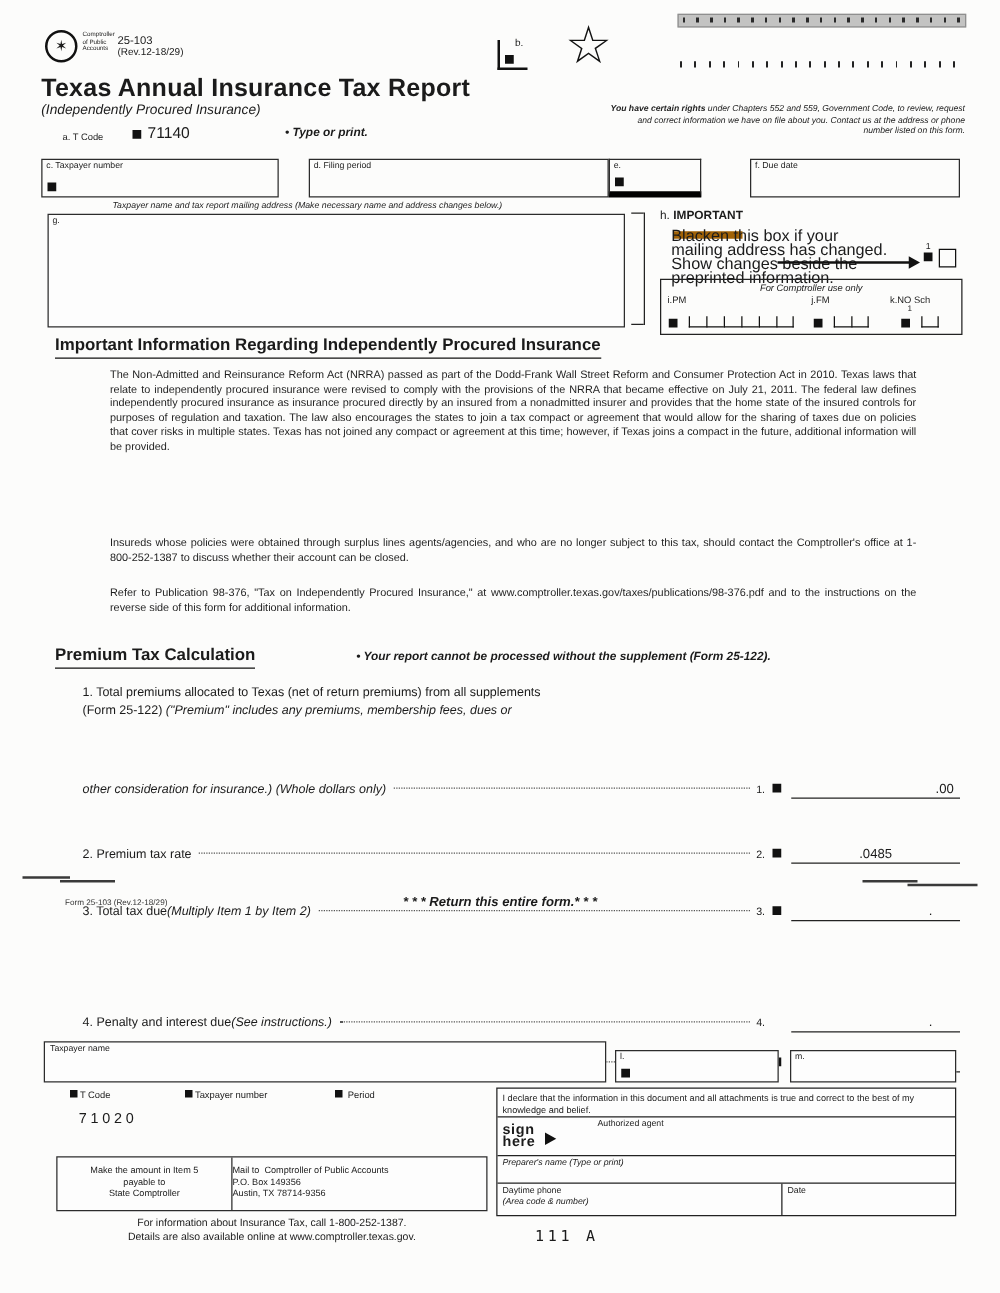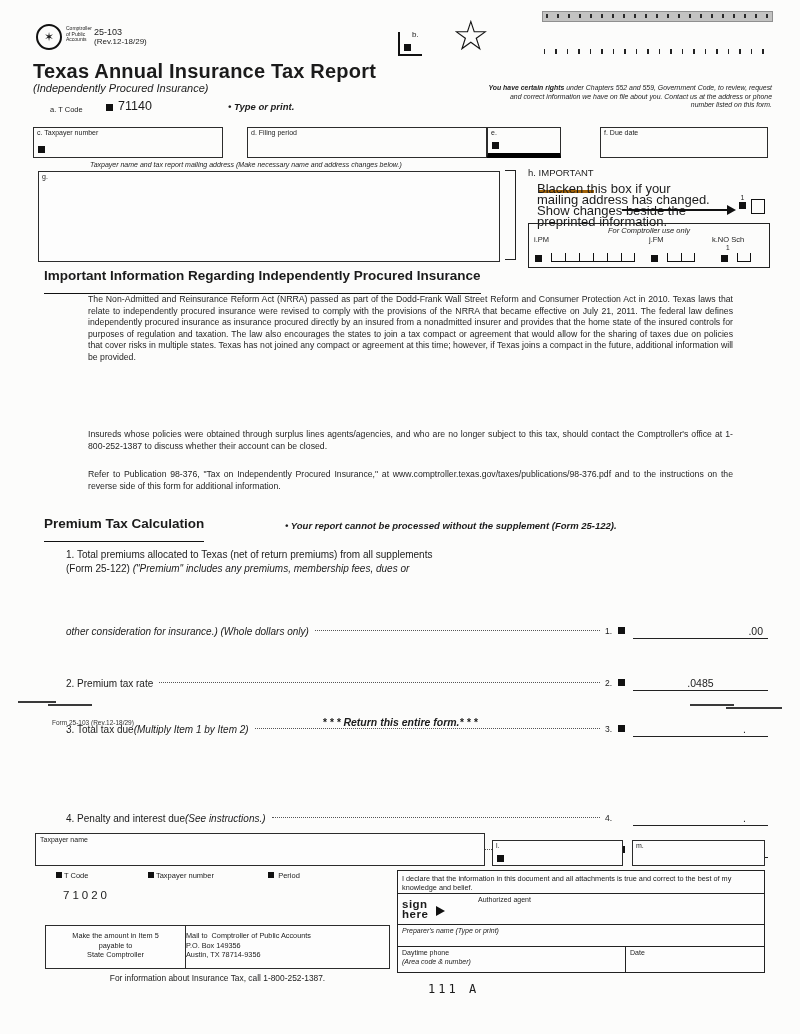--- a/index.html
+++ b/index.html
@@ -23,30 +23,30 @@
   .ruler { background:#c3c3c2; border:1px solid #8f8f8f; padding:2px 3px 3px 3px; }
   .ticks { height:4px; background:repeating-linear-gradient(90deg,#2a2a2a 0 2px,transparent 2px 11px); }
   .btnrow { display:flex; gap:5px; margin-top:3px; }
   .pbtn { flex:1; background:#b4b4b3; border:2px outset #e6e6e6; color:#e9e9e9; font-weight:bold; font-size:10px; letter-spacing:2px; text-align:center; padding:4px 0 5px 0; text-shadow:1px 1px 0 #7a7a7a; cursor:pointer; }
   .dots { height:5px; background:repeating-linear-gradient(90deg,#222 0 1.5px,transparent 1.5px 11.5px); }
   
   .idbox { position:absolute; border:1px solid #2c2c2c; height:31px; }
   .idbox .lbl { position:absolute; top:1px; left:3px; }
   .idbox .sq { position:absolute; bottom:4px; left:4px; }
   
-  .h-title { font-size:9.5px; font-weight:normal; border-bottom:3px solid #a16207; padding-bottom:12px; }
+  .h-title { font-size:9.5px; font-weight:bold; border-bottom:6px solid #a16207; padding-bottom:7px; }
   .h-text { font-size:13px; line-height:11px; }
   .comp-box { border:1.5px solid #222; }
   .comp-title { font-size:7.5px; font-style:italic; text-align:center; padding-top:2px; }
   .comp-lbl { font-size:7.5px; }
   .comb { display:flex; }
   .comb i { display:block; width:14px; height:9px; border-left:1px solid #111; border-bottom:1px solid #111; }
   .comb i:last-child { border-right:1px solid #111; }
   
-  .sect-h { font-size:13.5px; font-weight:bold; border-bottom:1.6px solid #111; padding-bottom:10px; display:inline-block; }
+  .sect-h { font-size:13.5px; font-weight:bold; border-bottom:1.6px solid #111; padding-bottom:3px; display:inline-block; }
   .para { font-size:8.7px; line-height:11.6px; text-align:justify; color:#1f1f1f; }
   .note { font-size:9.5px; font-weight:bold; font-style:italic; }
   
   .item { font-size:10px; line-height:14px; }
   .irow { display:flex; align-items:center;margin-top:48px; }
   .leader { flex:1; border-bottom:1.3px dotted #555; margin:0 5px 3px 6px; height:1px; }
   .ref { font-size:8.5px; margin:0 6px 1px 0; }
   .vline { width:135px; border-bottom:1.6px solid #222; font-size:10.5px; height:15px; }
   .it { font-style:italic; }
   .marker { margin:0 0 3px 0; }
@@ -275,17 +275,18 @@
       <div>State Comptroller</div>
     </div>
     <div style="flex:1;font-size:7.3px;line-height:9.5px;padding-top:5px;">
       <div><span>Mail to</span>&nbsp; <span>Comptroller of Public Accounts</span></div>
       <div>P.O. Box 149356</div>
       <div>Austin, TX  78714-9356</div>
     </div>
   </div>
   <div class="abs" style="left:45px;top:973px;width:345px;text-align:center;font-size:8.4px;line-height:10.5px;">
     <div>For information about Insurance Tax, call 1-800-252-1387.</div>
+    <div>Details are also available online at www.comptroller.texas.gov.</div>
   </div>
 
   <div class="abs mono" style="left:428px;top:982px;font-size:12px;letter-spacing:3px;">111 A</div>
 
 </div>
 
 </body></html>

